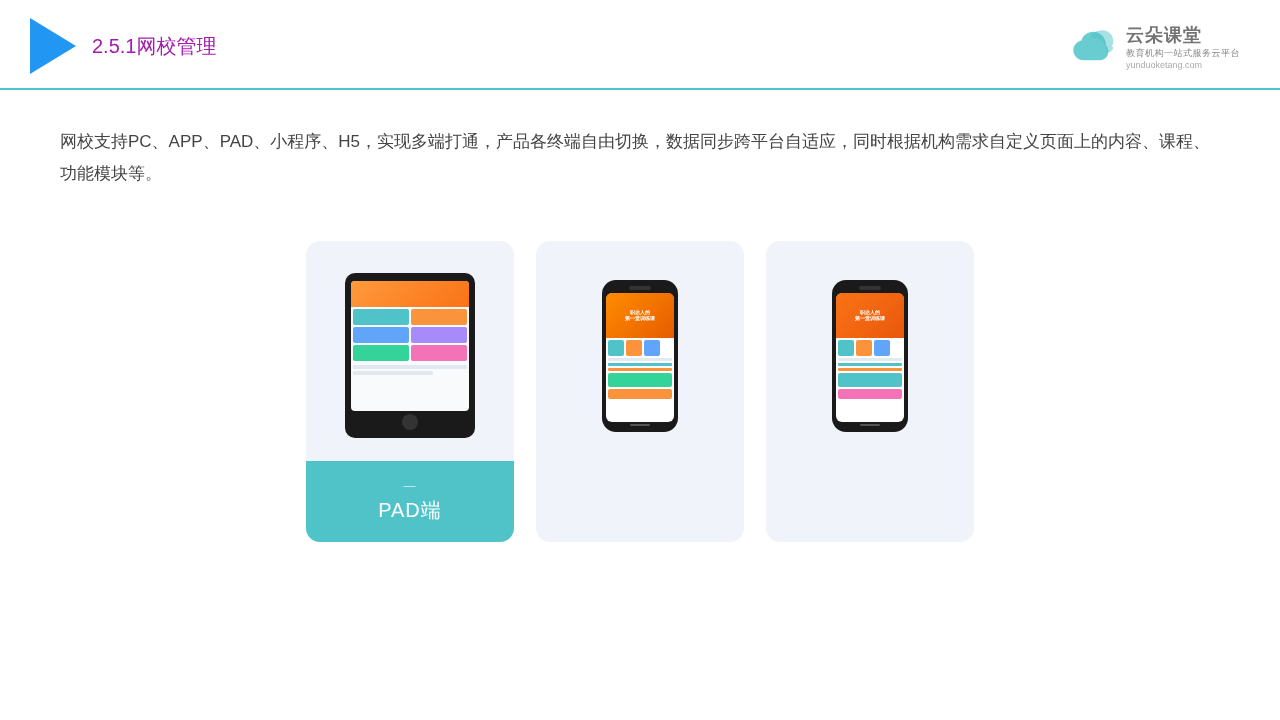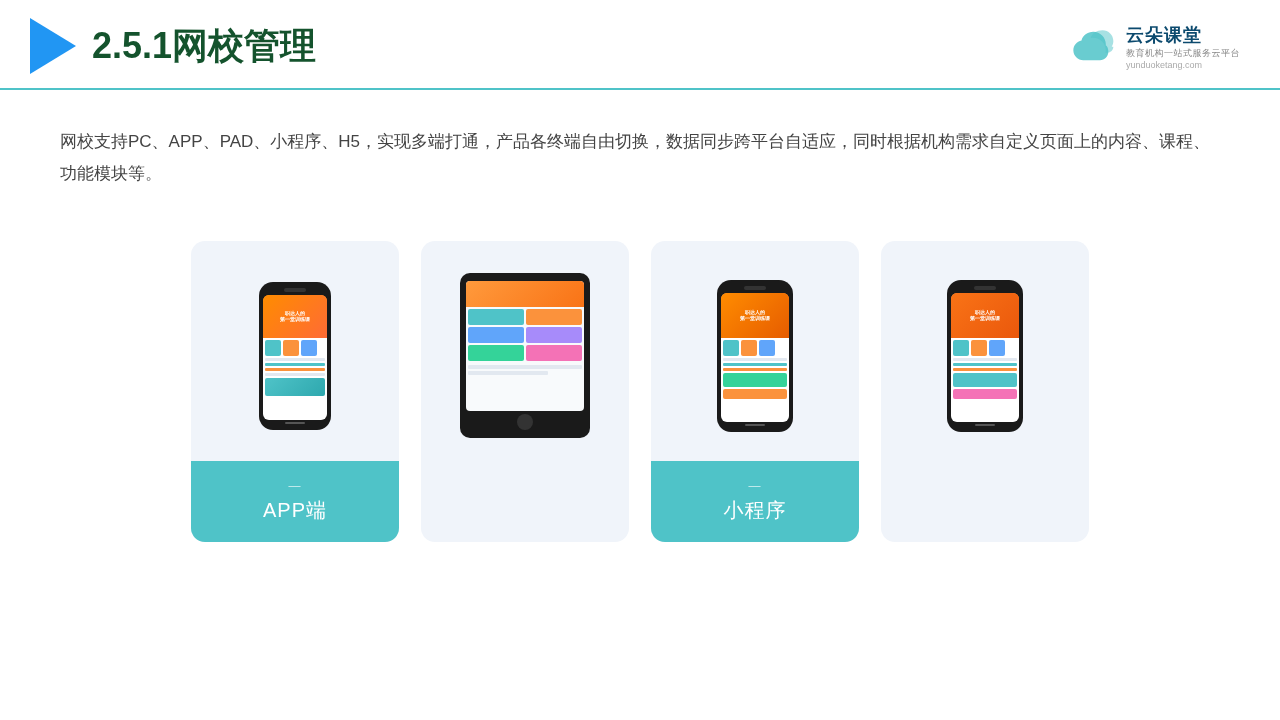--- a/index.html
+++ b/index.html
@@ -26,23 +26,23 @@
       gap: 16px;
     }
     .logo-triangle {
       width: 0;
       height: 0;
       border-top: 28px solid transparent;
       border-bottom: 28px solid transparent;
       border-left: 46px solid #2196F3;
     }
     .page-title {
-      font-size: 36px;
-      font-weight: bold;
-      color: #14532d;
+      font-size: 20px;
+      font-weight: normal;
+      color: #a21caf;
     }
     .header-right {
       display: flex;
       align-items: center;
       gap: 8px;
     }
     .cloud-logo {
       display: flex;
       align-items: center;
       gap: 6px;
@@ -52,21 +52,21 @@
       height: 36px;
     }
     .logo-text-block {
       display: flex;
       flex-direction: column;
       align-items: flex-start;
     }
     .logo-main-text {
       font-size: 18px;
       font-weight: bold;
-      color: #0c4a6e;
+      color: #737373;
       letter-spacing: 1px;
     }
     .logo-sub-text {
       font-size: 9px;
       color: #888;
       letter-spacing: 0.5px;
     }
     .logo-url-text {
       font-size: 9px;
       color: #aaa;
@@ -310,46 +310,20 @@
       </div>
     </div>
   </div>
 </div>
 
 <div class="description">网校支持PC、APP、PAD、小程序、H5，实现多端打通，产品各终端自由切换，数据同步跨平台自适应，同时根据机构需求自定义页面上的内容、课程、功能模块等。</div>
 
 <div class="cards-container">
 
 
-  <div class="device-card">
-    <div class="device-image-area">
-      <div class="phone-device">
-        <div class="phone-notch"></div>
-        <div class="phone-screen">
-          <div class="phone-screen-top">
-            <span style="font-size:5px;color:white;text-align:center;font-weight:bold;">职达人的<br>第一堂训练课</span>
-          </div>
-          <div class="phone-screen-bottom">
-            <div style="display:flex;gap:2px;margin-bottom:2px;">
-              <div style="width:16px;height:16px;background:#4FC3C8;border-radius:2px;"></div>
-              <div style="width:16px;height:16px;background:#fb923c;border-radius:2px;"></div>
-              <div style="width:16px;height:16px;background:#60a5fa;border-radius:2px;"></div>
-            </div>
-            <div class="phone-content-line"></div>
-            <div class="phone-content-line teal"></div>
-            <div class="phone-content-line orange"></div>
-            <div class="phone-content-line"></div>
-            <div style="height:18px;background:linear-gradient(135deg,#4FC3C8,#2ea8ae);border-radius:2px;margin-top:2px;"></div>
-          </div>
-        </div>
-        <div class="phone-home-bar"></div>
-      </div>
-    </div>
-    <div class="card-label">APP端</div>
-  </div>
 
   <div class="device-card">
     <div class="device-image-area">
       <div class="tablet-device">
         <div class="tablet-screen">
           <div class="tablet-screen-header"></div>
           <div class="tablet-screen-body">
             <div class="tablet-block tb1"></div>
             <div class="tablet-block tb2"></div>
             <div class="tablet-block tb3"></div>
@@ -358,20 +332,21 @@
             <div class="tablet-block tb6"></div>
           </div>
           <div style="padding:2px 2px 0 2px;">
             <div style="height:4px;background:#e2e8f0;border-radius:1px;margin-bottom:2px;"></div>
             <div style="height:4px;background:#e2e8f0;border-radius:1px;width:70%;"></div>
           </div>
         </div>
         <div class="tablet-home"></div>
       </div>
     </div>
+    <div class="card-label">PAD端</div>
   </div>
 
   <div class="device-card">
     <div class="device-image-area">
       <div class="phone-device" style="width:76px;height:152px;">
         <div class="phone-notch"></div>
         <div class="phone-screen">
           <div class="phone-screen-top" style="background:linear-gradient(135deg,#ff8c00,#e65c00);">
             <span style="font-size:5px;color:white;text-align:center;font-weight:bold;">职达人的<br>第一堂训练课</span>
           </div>
@@ -384,21 +359,20 @@
             <div class="phone-content-line"></div>
             <div class="phone-content-line teal"></div>
             <div class="phone-content-line orange"></div>
             <div style="height:14px;background:#34d399;border-radius:2px;margin-top:2px;"></div>
             <div style="height:10px;background:#fb923c;border-radius:2px;margin-top:2px;"></div>
           </div>
         </div>
         <div class="phone-home-bar"></div>
       </div>
     </div>
-    <div class="card-label">小程序</div>
   </div>
 
   <div class="device-card">
     <div class="device-image-area">
       <div class="phone-device" style="width:76px;height:152px;">
         <div class="phone-notch"></div>
         <div class="phone-screen">
           <div class="phone-screen-top" style="background:linear-gradient(135deg,#f97316,#ea580c);">
             <span style="font-size:5px;color:white;text-align:center;font-weight:bold;">职达人的<br>第一堂训练课</span>
           </div>

